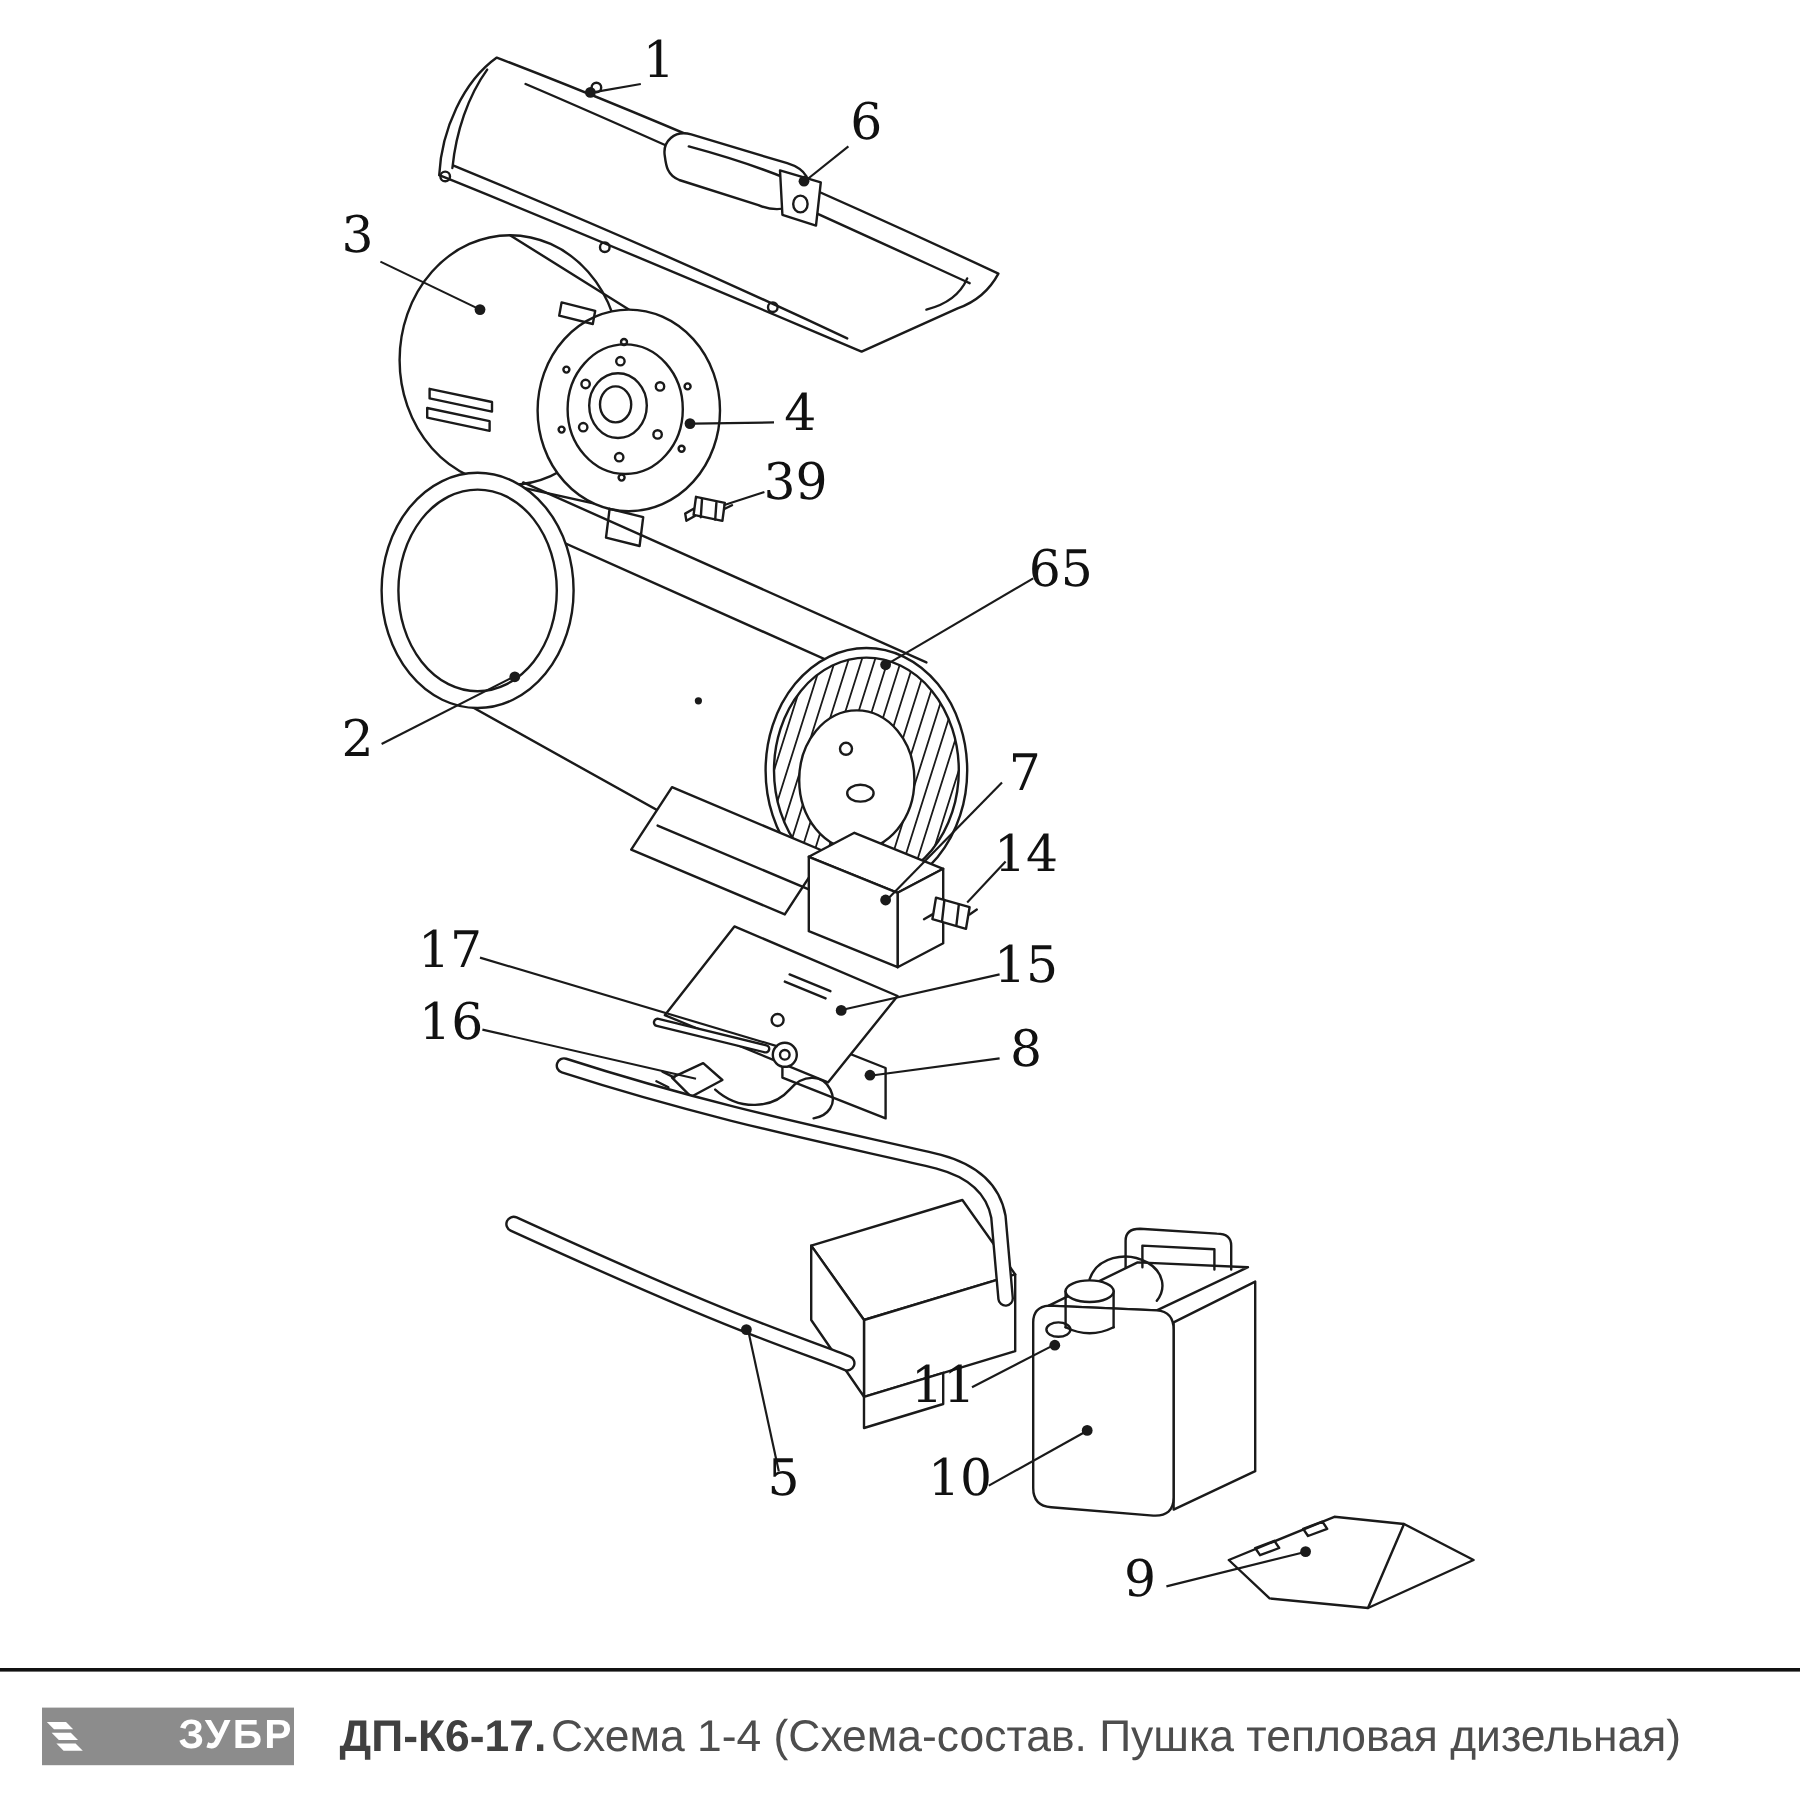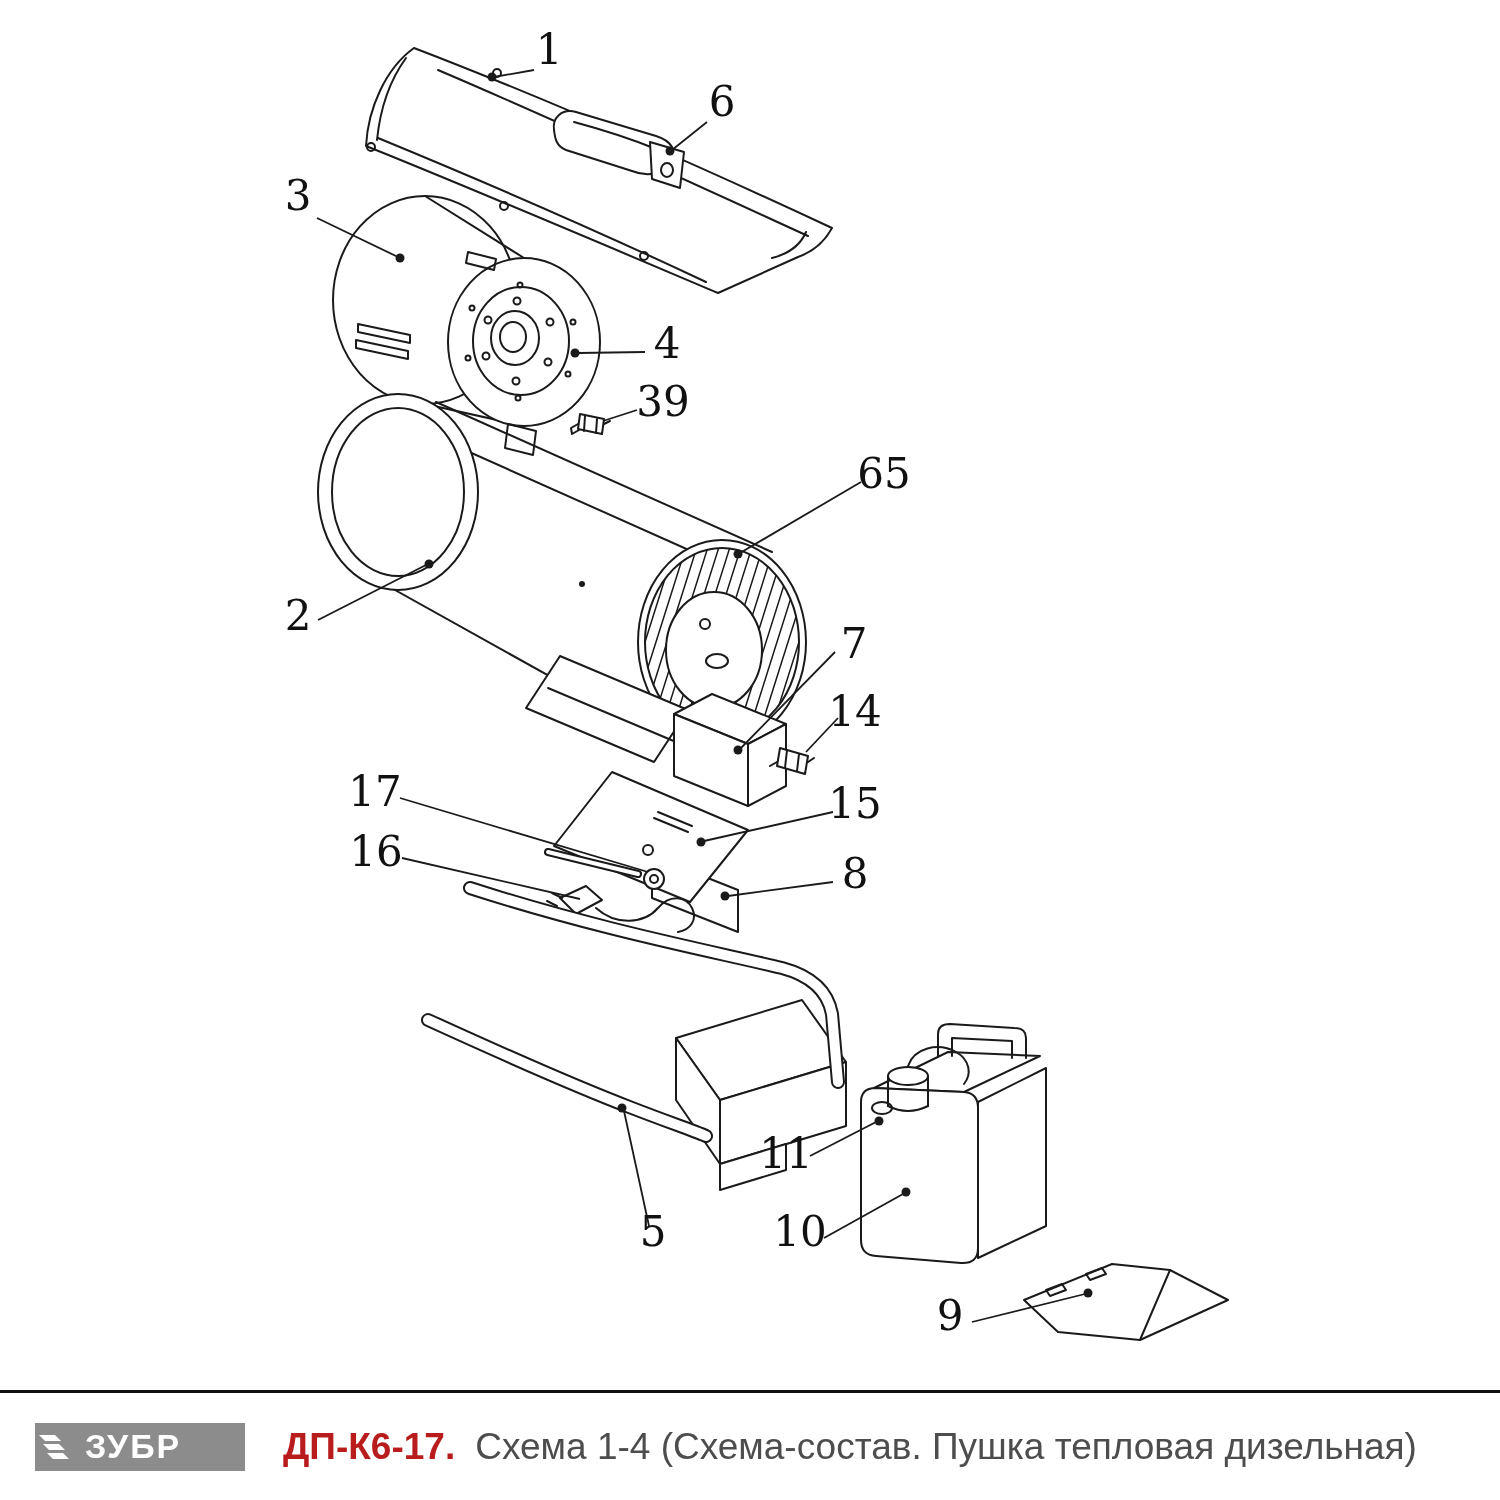--- a/index.html
+++ b/index.html
@@ -10,24 +10,24 @@
   .part .filled{fill:#1a1a1a;stroke:none}
   .tube-outer{stroke:#1a1a1a !important;stroke-width:14 !important;fill:none !important;stroke-linecap:round !important}
   .tube-inner{stroke:#ffffff !important;stroke-width:10 !important;fill:none !important;stroke-linecap:round !important}
   .thin-outer{stroke:#1a1a1a !important;stroke-width:8 !important;fill:none !important;stroke-linecap:round !important}
   .thin-inner{stroke:#ffffff !important;stroke-width:4 !important;fill:none !important;stroke-linecap:round !important}
   .callout .leader{stroke:#1a1a1a;stroke-width:1.8;fill:none}
   .callout .dot{fill:#1a1a1a;stroke:none}
   .callout .num{font-family:"DejaVu Serif","Liberation Serif",serif;font-size:42px;fill:#111111;text-anchor:middle}
   #fins line{stroke:#1a1a1a;stroke-width:1.5}
   .footer{position:absolute;left:0;right:0;bottom:0;height:110px;border-top:3px solid #111;display:flex;align-items:center;gap:38px;padding-left:35px;box-sizing:border-box;background:#fff}
-  .logo{width:210px;height:48px;background:#8c8c8c;display:flex;align-items:center;justify-content:flex-start;gap:10px;flex:none}
+  .logo{width:210px;height:48px;background:#8c8c8c;display:flex;align-items:center;justify-content:space-between;gap:10px;flex:none}
   .logo-text{color:#ffffff;font-weight:bold;font-size:34px;letter-spacing:2px}
   .caption{font-size:37px;color:#4d4d4d;white-space:nowrap}
-  .caption .model{color:#b91c1c;font-weight:bold;margin-right:20px}
+  .caption .model{color:#404040;font-weight:bold;margin-right:4px}
 </style>
 </head>
 <body>
 
 <div class="page">
 
   <svg class="diagram-svg" width="1500" height="1390" viewBox="0 0 1500 1390" xmlns="http://www.w3.org/2000/svg">
     <defs>
       <clipPath id="finClip">
           <ellipse cx="722" cy="642" rx="77" ry="94"></ellipse>

